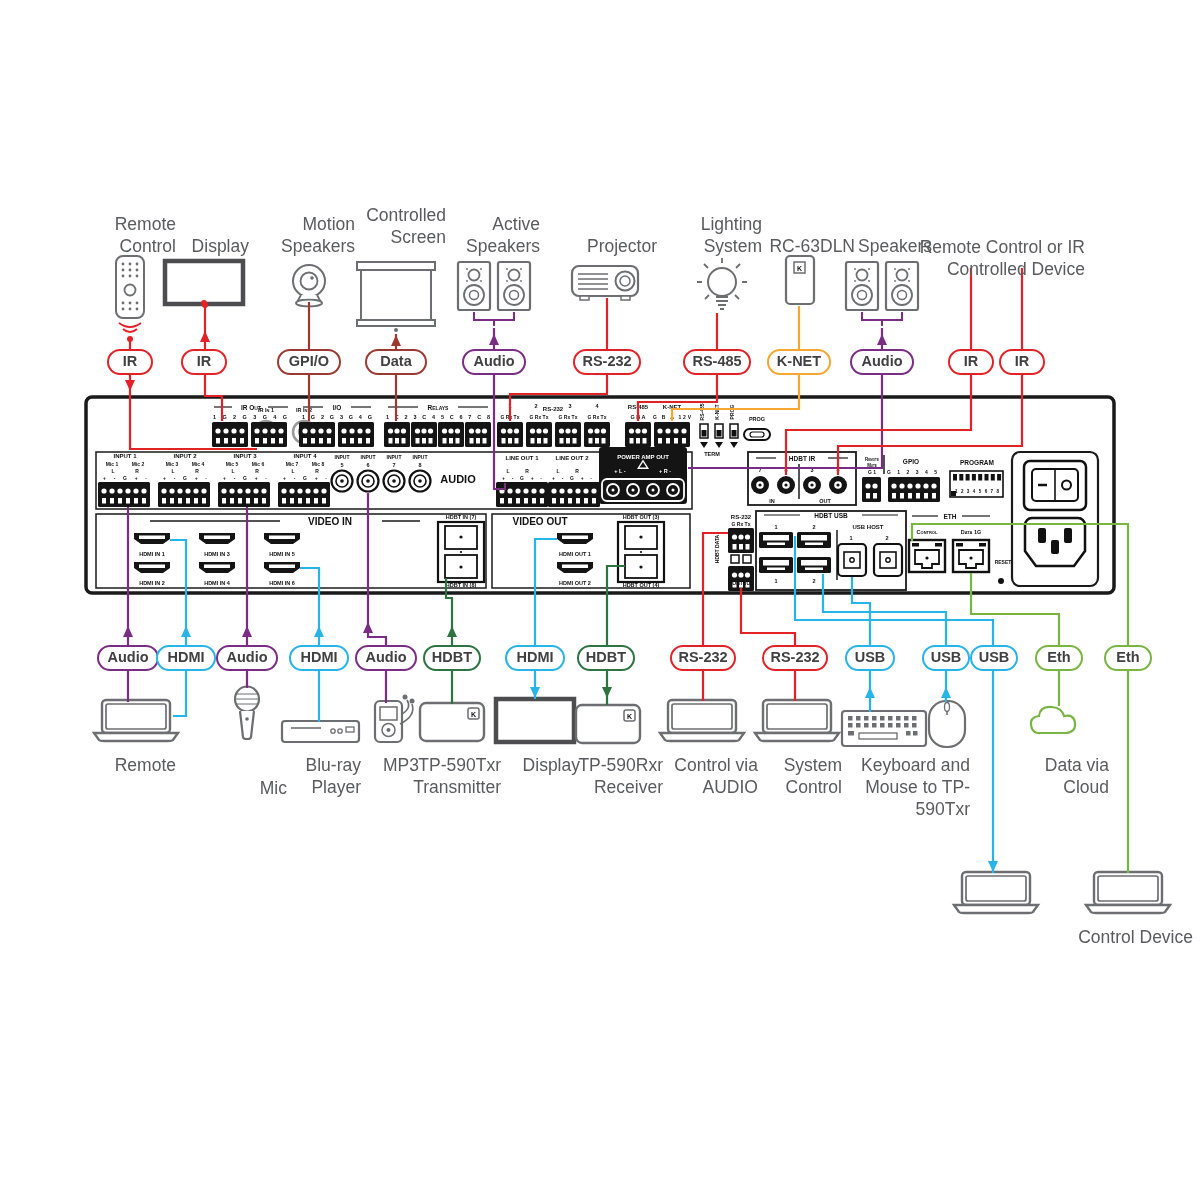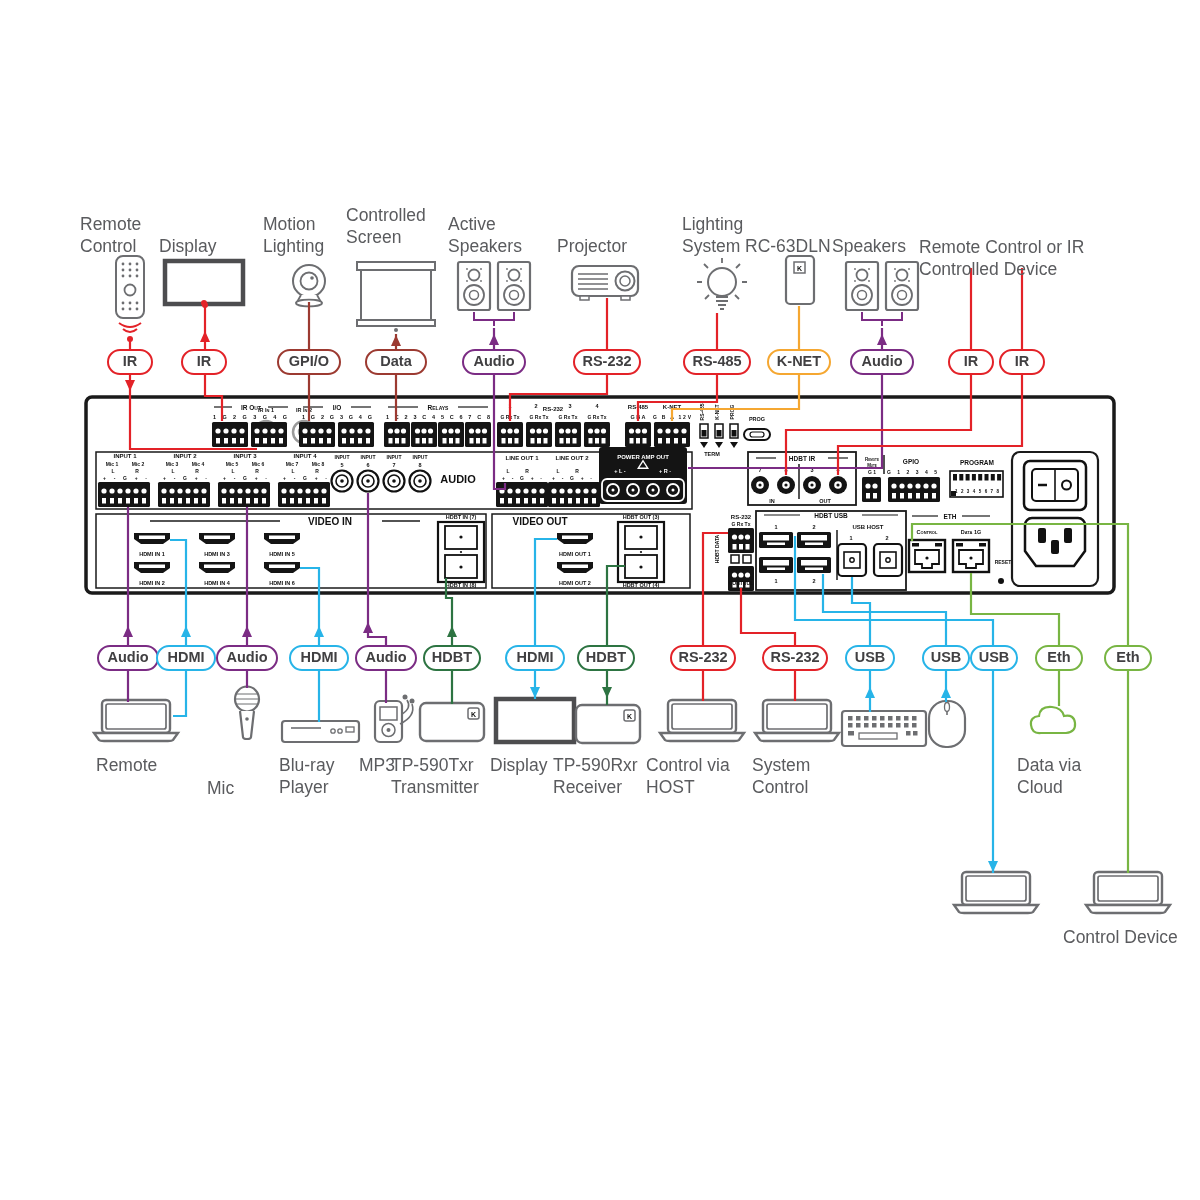--- a/index.html
+++ b/index.html
@@ -4,21 +4,21 @@
 <style>
   html,body{margin:0;padding:0;background:#fff}
   body{width:1200px;height:1200px;position:relative;font-family:"Liberation Sans",sans-serif}
   #stage{position:absolute;left:0;top:0;width:1200px;height:1200px}
   svg{position:absolute;left:0;top:0}
   svg text{text-anchor:middle;font-family:"Liberation Sans",sans-serif;font-weight:bold;fill:#101010}
   .t45{font-size:4.5px}.t5{font-size:5px}.t55{font-size:5.5px}.t6{font-size:6px}
   .t65{font-size:6.5px}.t7{font-size:7px}.t10{font-size:10px}.t11{font-size:11px}
   .sc{font-variant:small-caps}
   .wt{fill:#fff}
-  .dlabel{position:absolute;transform:translateX(-50%);text-align:left;
+  .dlabel{position:absolute;transform:translateX(-50%);text-align:right;
           font-size:17.5px;line-height:1.27;color:#5a5b5e}
   .badge{position:absolute;transform:translate(-50%,-50%);background:#fff;border:2.5px solid;
          border-radius:14px;height:26px;line-height:21px;text-align:center;
          font-weight:bold;font-size:14.5px;color:#414042;box-sizing:border-box}
   .c-red{border-color:#e32228}.c-dred{border-color:#9c3a31}.c-purple{border-color:#7b2c84}
   .c-orange{border-color:#f5a731}.c-cyan{border-color:#27b4e8}.c-green{border-color:#2d7442}
   .c-lgreen{border-color:#78b543}
 </style>
 </head>
 <body>
@@ -617,34 +617,35 @@
 <div class="badge c-red" style="left:703px;top:658px;width:66px">RS-232</div>
 <div class="badge c-red" style="left:795px;top:658px;width:66px">RS-232</div>
 <div class="badge c-cyan" style="left:870px;top:658px;width:50px">USB</div>
 <div class="badge c-cyan" style="left:946px;top:658px;width:48px">USB</div>
 <div class="badge c-cyan" style="left:994px;top:658px;width:48px">USB</div>
 <div class="badge c-lgreen" style="left:1059px;top:658px;width:48px">Eth</div>
 <div class="badge c-lgreen" style="left:1128px;top:658px;width:48px">Eth</div>
 
 <div class="dlabel" style="left:128px;top:213px;width:96px">Remote Control</div>
 <div class="dlabel" style="left:204px;top:235px;width:90px">Display</div>
-<div class="dlabel" style="left:309px;top:213px;width:92px">Motion Lighting</div>
+<div class="dlabel" style="left:309px;top:213px;width:92px">Motion Speakers</div>
 <div class="dlabel" style="left:396px;top:204px;width:100px">Controlled Screen</div>
 <div class="dlabel" style="left:494px;top:213px;width:92px">Active Speakers</div>
 <div class="dlabel" style="left:607px;top:235px;width:100px">Projector</div>
 <div class="dlabel" style="left:722px;top:213px;width:80px">Lighting System</div>
 <div class="dlabel" style="left:800px;top:235px;width:110px">RC-63DLN</div>
 <div class="dlabel" style="left:882px;top:235px;width:100px">Speakers</div>
 <div class="dlabel" style="left:1002px;top:236px;width:166px">Remote Control or IR Controlled Device</div>
 
 <div class="dlabel" style="left:136px;top:754px;width:80px">Remote</div>
 <div class="dlabel" style="left:247px;top:777px;width:80px">Mic</div>
 <div class="dlabel" style="left:320px;top:754px;width:82px">Blu-ray Player</div>
 <div class="dlabel" style="left:389px;top:754px;width:60px">MP3</div>
 <div class="dlabel" style="left:446px;top:754px;width:110px">TP-590Txr Transmitter</div>
 <div class="dlabel" style="left:535px;top:754px;width:90px">Display</div>
 <div class="dlabel" style="left:608px;top:754px;width:110px">TP-590Rxr Receiver</div>
-<div class="dlabel" style="left:702px;top:754px;width:112px">Control via HOST</div>
+<div class="dlabel" style="left:702px;top:754px;width:112px">Control via AUDIO</div>
 <div class="dlabel" style="left:797px;top:754px;width:90px">System Control</div>
+<div class="dlabel" style="left:904px;top:754px;width:132px">Keyboard and Mouse to TP-590Txr</div>
 <div class="dlabel" style="left:1063px;top:754px;width:92px">Data via Cloud</div>
 <div class="dlabel" style="left:1128px;top:926px;width:130px">Control Device</div>
 
 </div>
 
 </body></html>

